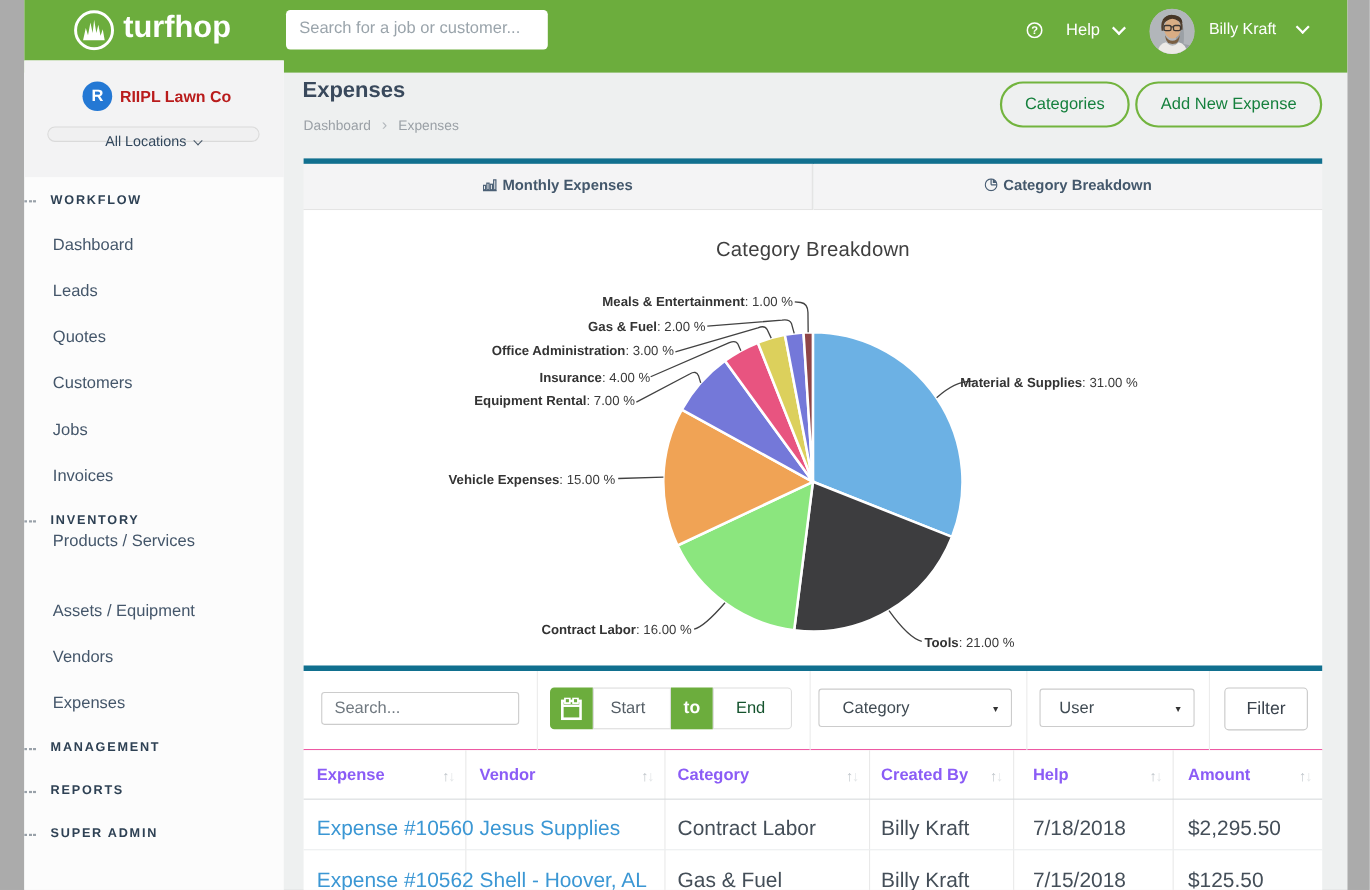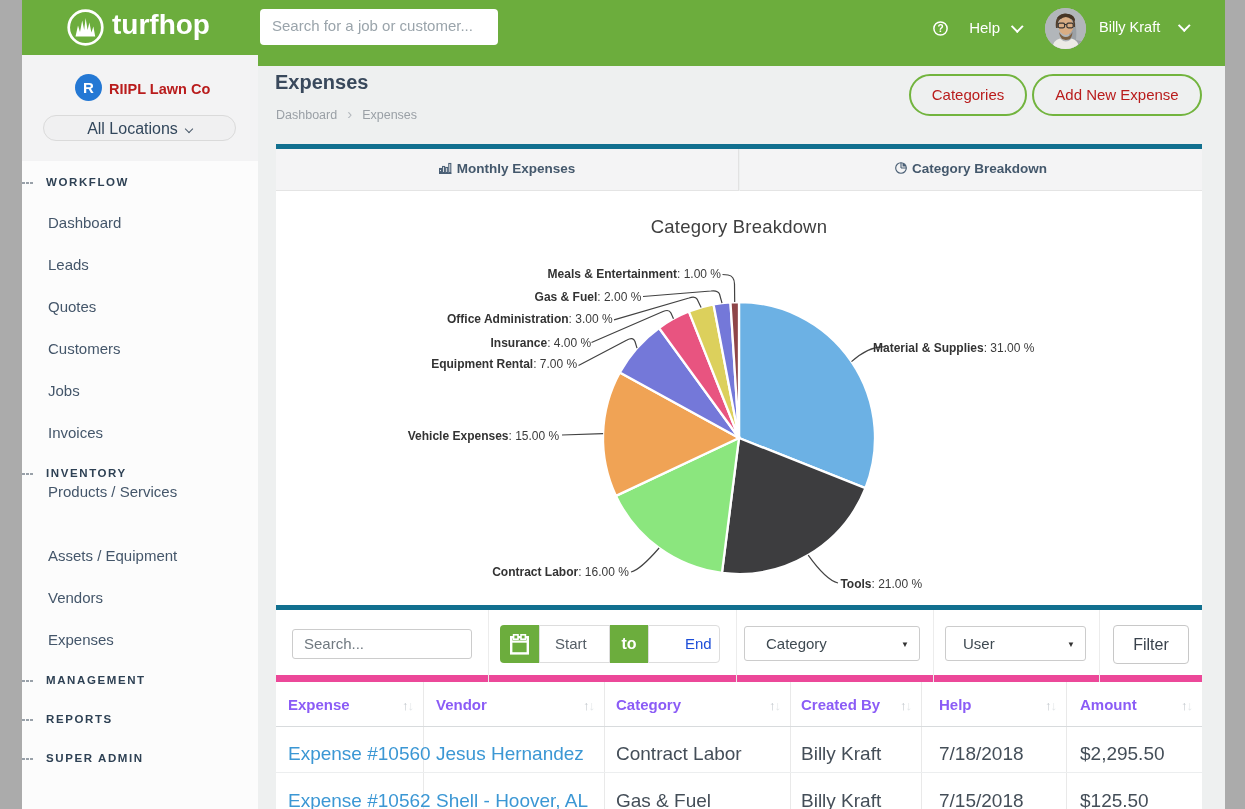--- a/index.html
+++ b/index.html
@@ -13,41 +13,41 @@
 #hsearch { position:absolute; left:238px; top:9px; width:238px; height:36px; background:#fff; border-radius:4px; }
 #hsearch span { position:absolute; left:12px; top:8px; font-size:15px; color:#9aa4ab; }
 .hitem { position:absolute; top:0; height:55px; color:#fff; font-size:15px; line-height:55px; }
 .chev { display:inline-block; width:8.5px; height:8.5px; border-right:2px solid #fff; border-bottom:2px solid #fff; transform:rotate(45deg); vertical-align:3px; margin-left:13px; }
 #avatar { position:absolute; left:1023px; top:8px; width:41px; height:41px; border-radius:50%; overflow:hidden; background:#b9bdbf; }
 
 #side { position:absolute; left:0; top:55px; width:236px; height:754px; background:#fcfcfc; }
 #side-top { position:absolute; left:0; top:0; width:236px; height:106px; background:#f3f3f4; }
 #clogo { position:absolute; left:53px; top:19px; width:27px; height:27px; border-radius:50%; background:#2478d4; color:#fff; text-align:center; line-height:27px; font-size:15px; font-weight:bold; }
 #cname { position:absolute; left:87px; top:26px; font-size:14.5px; font-weight:bold; color:#b91c1c; }
-#allloc { position:absolute; left:21px; top:60px; width:193px; height:26px; border:1px solid #dadada; border-radius:13px; background:#f0f0f1; text-align:center; font-size:16px; color:#32475c; line-height:25px; }
+#allloc { position:absolute; left:21px; top:60px; width:193px; height:14px; border:1px solid #dadada; border-radius:13px; background:#f0f0f1; text-align:center; font-size:13px; color:#32475c; line-height:25px; }
 #allloc .chev2 { display:inline-block; width:6px; height:6px; border-right:1.6px solid #4a5a6a; border-bottom:1.6px solid #4a5a6a; transform:rotate(45deg); vertical-align:2px; margin-left:8px; }
 .shead { position:absolute; left:24px; font-size:11.5px; font-weight:bold; letter-spacing:1.6px; color:#2e4154; }
 .sitem { position:absolute; left:26px; font-size:15px; color:#44566a; }
 .dashes { position:absolute; left:0; width:11px; height:2px; background:repeating-linear-gradient(90deg,#99a1a9 0 2.5px,transparent 2.5px 4.2px); }
 
 #main { position:absolute; left:236px; top:55px; width:967px; height:754px; }
 #title { position:absolute; left:17px; top:16px; font-size:20px; font-weight:bold; color:#39495c; }
 #crumb { position:absolute; left:18px; top:50px; font-size:12.5px; color:#9aa0a6; }
-.gbtn { position:absolute; top:19px; height:42px; border:2px solid #72b43e; border-radius:21px; color:#b91c1c; font-size:15px; text-align:center; line-height:38px; background:transparent; }
+.gbtn { position:absolute; top:19px; height:42px; border:2px solid #72b43e; border-radius:21px; color:#15803d; font-size:15px; text-align:center; line-height:38px; background:transparent; }
 
 #tabbar { position:absolute; left:18px; top:89px; width:926px; height:47px; }
 #tabteal { position:absolute; left:0; top:0; width:926px; height:5px; background:#11708f; }
 .tab { position:absolute; top:5px; width:463px; height:42px; background:#f4f4f5; border-bottom:1px solid #e4e4e4; color:#44586c; font-size:13.5px; font-weight:bold; text-align:center; line-height:40px; }
 
 #chartpanel { position:absolute; left:18px; top:136px; width:926px; height:414px; background:#fff; }
 #ctitle { position:absolute; left:0; top:25px; width:926px; text-align:center; font-size:18.5px; color:#3f3f3f; letter-spacing:0.2px; }
 .plabel { position:absolute; font-size:12px; color:#3b3b3b; white-space:nowrap; }
 .plabel b { color:#333; }
 
-#filterbar { position:absolute; left:18px; top:550px; width:926px; height:77px; background:#fff; border-top:5px solid #11708f; border-bottom:7px solid #ec4899; }
+#filterbar { position:absolute; left:18px; top:550px; width:926px; height:77px; background:#fff; border-top:5px solid #11708f; border-bottom:1px solid #ec4899; }
 .fdiv { position:absolute; top:0; height:72px; width:1px; background:#ececec; }
 .finput { position:absolute; background:#fff; border:1px solid #ccc; border-radius:3px; font-size:15px; color:#707980; }
 .selarrow { position:absolute; right:10px; top:1px; font-size:8px; color:#333; }
 #calbtn { position:absolute; left:224px; top:15px; width:39px; height:38px; background:#6cad3d; border-radius:4px 0 0 4px; text-align:center; padding-top:9px; }
 #tochip { position:absolute; left:334px; top:15px; width:38px; height:38px; background:#6cad3d; color:#fff; font-size:16px; font-weight:bold; text-align:center; line-height:37px; }
 #fbtn { position:absolute; left:837px; top:15px; width:76px; height:39px; background:#fff; border:1px solid #c8c8c8; border-radius:4px; font-size:16px; color:#39424c; text-align:center; line-height:37px; }
 
 #tbl { position:absolute; left:18px; top:627px; width:926px; height:127px; background:#fff; }
 .th { position:absolute; font-size:15px; font-weight:bold; color:#8b5cf6; }
 .td { position:absolute; font-size:19px; color:#444e58; }
@@ -181,21 +181,21 @@
       <div id="calbtn">
         <svg width="19" height="21" viewBox="0 0 19 21">
             <rect x="1.2" y="3.2" width="16.6" height="16.2" fill="none" stroke="#fff" stroke-width="2.4"></rect>
             <rect x="3.6" y="0.8" width="4.4" height="4.4" fill="#6cad3d" stroke="#fff" stroke-width="1.6"></rect>
             <rect x="11" y="0.8" width="4.4" height="4.4" fill="#6cad3d" stroke="#fff" stroke-width="1.6"></rect>
             <rect x="1.2" y="6.5" width="16.6" height="2.2" fill="#fff"></rect>
           </svg>
       </div>
       <div class="finput" style="left:263px; top:15px; width:71px; height:38px; line-height:36px; padding-left:15px; border-radius:0; border-color:#ddd; color:#555e66;">Start</div>
       <div id="tochip">to</div>
-      <div class="finput" style="left:372px; top:15px; width:72px; height:38px; line-height:36px; padding-left:36px; border-radius:0 4px 4px 0; border-color:#ddd; color:#1d4ed8;">End</div>
+      <div class="finput" style="left:372px; top:15px; width:72px; height:38px; line-height:36px; padding-left:20px; border-radius:0 4px 4px 0; border-color:#ddd; color:#14532d;">End</div>
       <div class="finput" style="left:468px; top:16px; width:176px; height:35px; line-height:33px; padding-left:21px; color:#3f4a52;">Category<span class="selarrow">▼</span></div>
       <div class="finput" style="left:669px; top:16px; width:141px; height:35px; line-height:33px; padding-left:17px; color:#3f4a52;">User<span class="selarrow">▼</span></div>
       <div id="fbtn">Filter</div>
     </div>
     <div id="tbl">
       <div class="vline" style="left:147px; height:127px;"></div>
       <div class="vline" style="left:328px; height:127px;"></div>
       <div class="vline" style="left:514px; height:127px;"></div>
       <div class="vline" style="left:645px; height:127px;"></div>
       <div class="vline" style="left:790px; height:127px;"></div>
@@ -207,21 +207,21 @@
         <div class="sort" style="left:307px; top:16px;">↑<i>↓</i></div>
       <div class="th" style="left:340px; top:14px;">Category</div>
         <div class="sort" style="left:493px; top:16px;">↑<i>↓</i></div>
       <div class="th" style="left:525px; top:14px;">Created By</div>
         <div class="sort" style="left:624px; top:16px;">↑<i>↓</i></div>
       <div class="th" style="left:663px; top:14px;">Help</div>
         <div class="sort" style="left:769px; top:16px;">↑<i>↓</i></div>
       <div class="th" style="left:804px; top:14px;">Amount</div>
         <div class="sort" style="left:905px; top:16px;">↑<i>↓</i></div>
       <div class="td link" style="left:12px; top:61px;">Expense #10560</div>
-      <div class="td link" style="left:160px; top:61px;">Jesus Hernandez</div>
+      <div class="td link" style="left:160px; top:61px;">Jesus Supplies</div>
       <div class="td" style="left:340px; top:61px;">Contract Labor</div>
       <div class="td" style="left:525px; top:61px;">Billy Kraft</div>
       <div class="td" style="left:663px; top:61px;">7/18/2018</div>
       <div class="td" style="left:804px; top:61px;">$2,295.50</div>
       <div class="td link" style="left:12px; top:108px;">Expense #10562</div>
       <div class="td link" style="left:160px; top:108px;">Shell - Hoover, AL</div>
       <div class="td" style="left:340px; top:108px;">Gas &amp; Fuel</div>
       <div class="td" style="left:525px; top:108px;">Billy Kraft</div>
       <div class="td" style="left:663px; top:108px;">7/15/2018</div>
       <div class="td" style="left:804px; top:108px;">$125.50</div>

